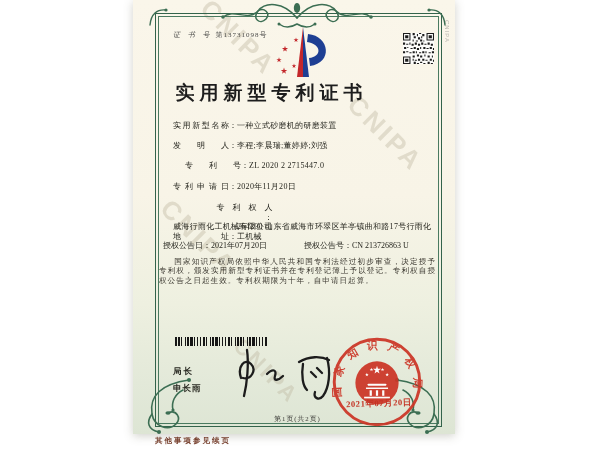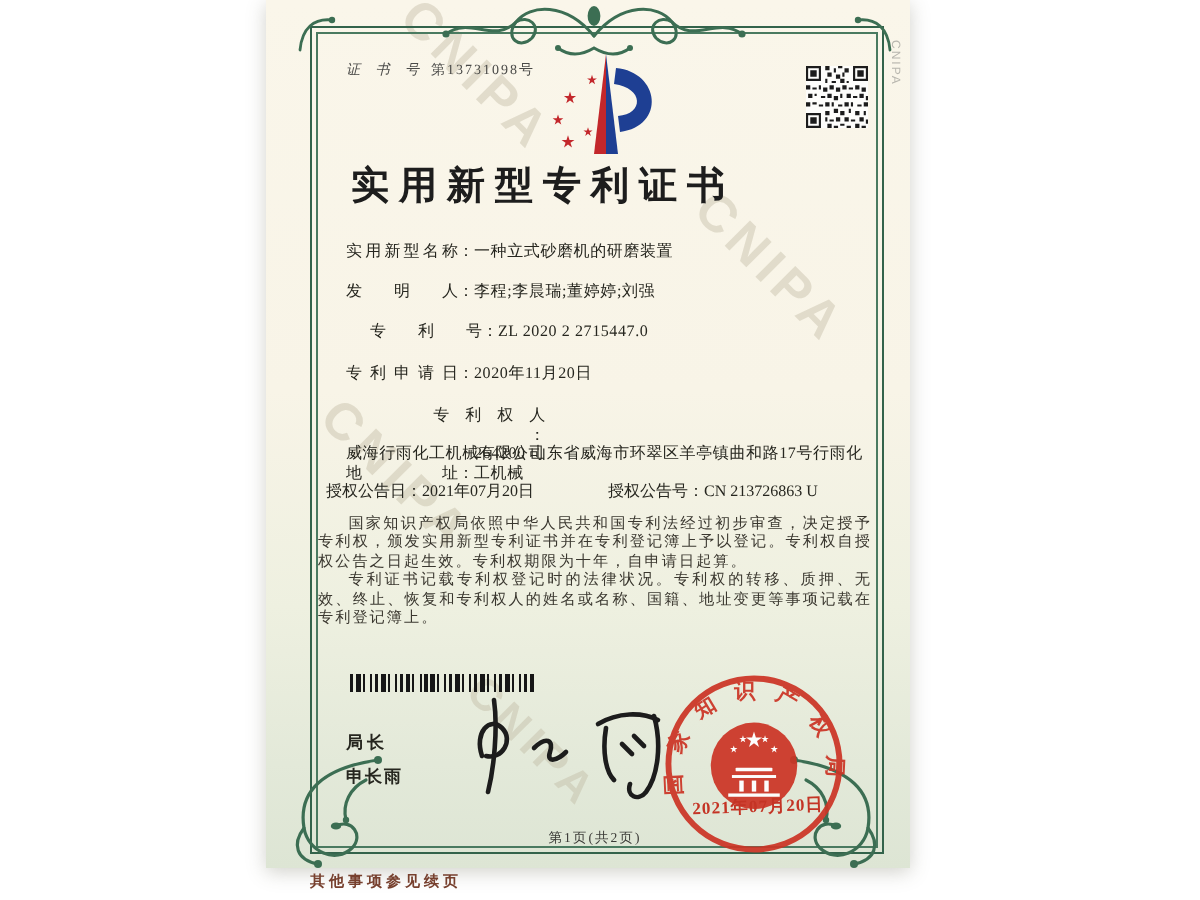--- a/index.html
+++ b/index.html
@@ -215,21 +215,20 @@
 
   <div class="grant-row">
     <span>授权公告日</span><span>：</span><span>2021年07月20日</span>
     <span class="grant-col2">
       <span>授权公告号</span><span>：</span><span>CN 213726863 U</span>
     </span>
   </div>
 
   <div class="paras">
     <p>国家知识产权局依照中华人民共和国专利法经过初步审查，决定授予专利权，颁发实用新型专利证书并在专利登记簿上予以登记。专利权自授权公告之日起生效。专利权期限为十年，自申请日起算。</p>
-    <p>专利证书记载专利权登记时的法律状况。专利权的转移、质押、无效、终止、恢复和专利权人的姓名或名称、国籍、地址变更等事项记载在专利登记簿上。</p>
   </div>
 
   <div class="barcode"></div>
 
   <div class="director-title">局长</div>
   <div class="director-name">申长雨</div>
 
   <svg class="signature" width="140" height="58" viewBox="0 0 140 58">
     <g stroke="#1c1c1c" stroke-width="2.3" fill="none" stroke-linecap="round" stroke-linejoin="round">
       <path d="M30,34 C26,22 34,14 40,20 C46,26 40,36 32,34"></path>

